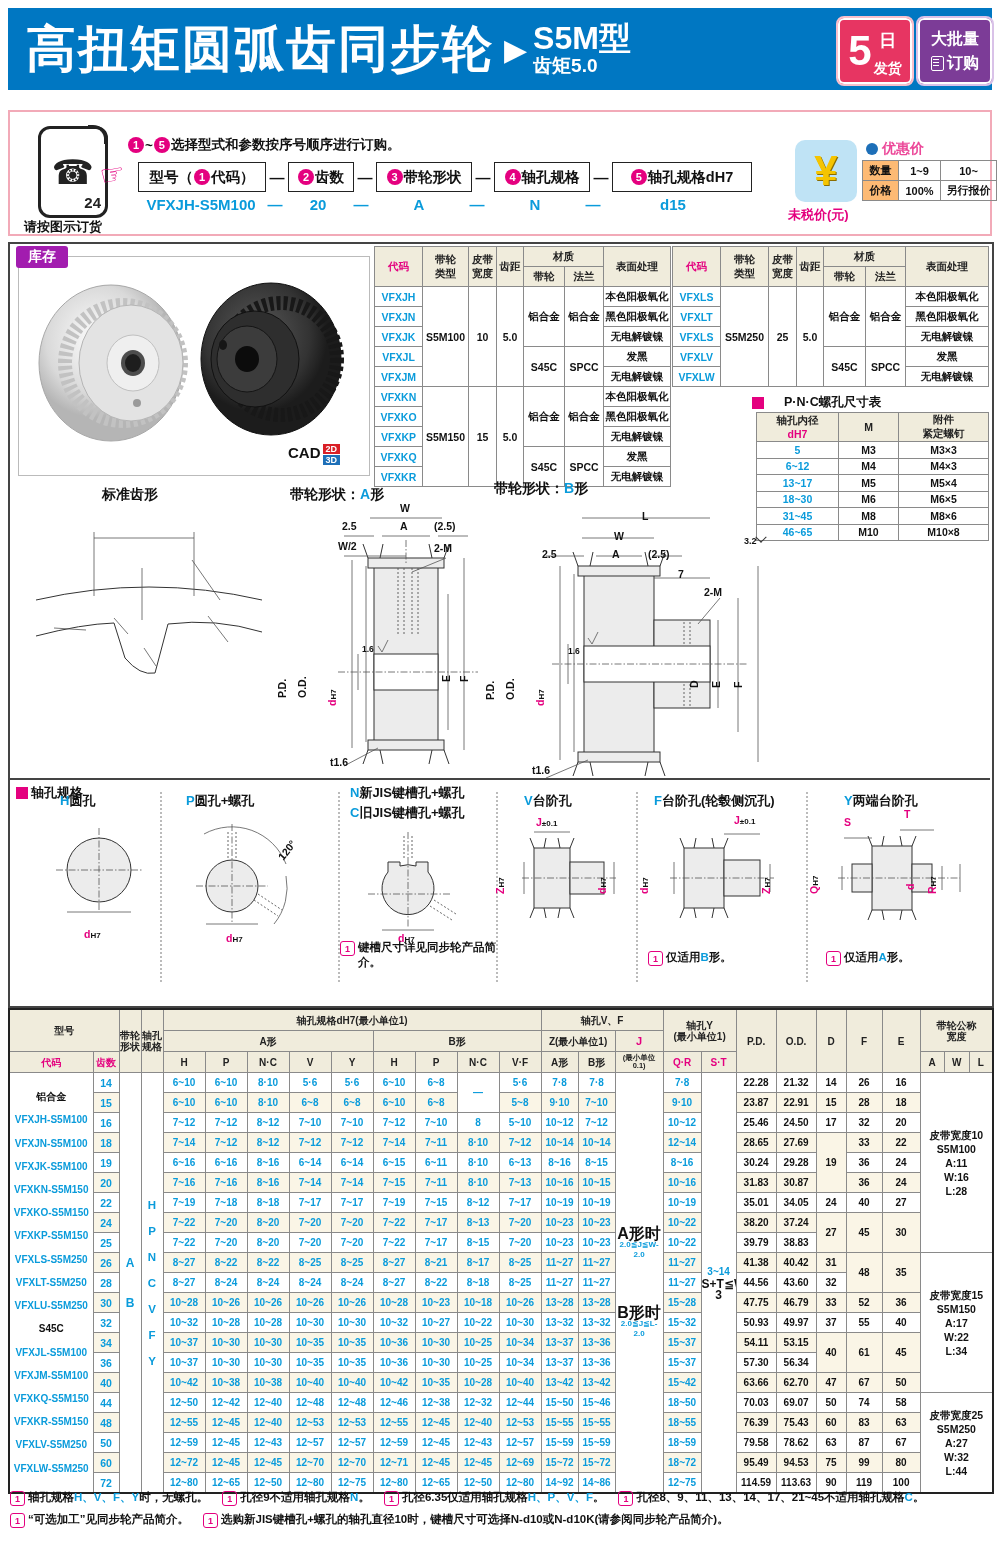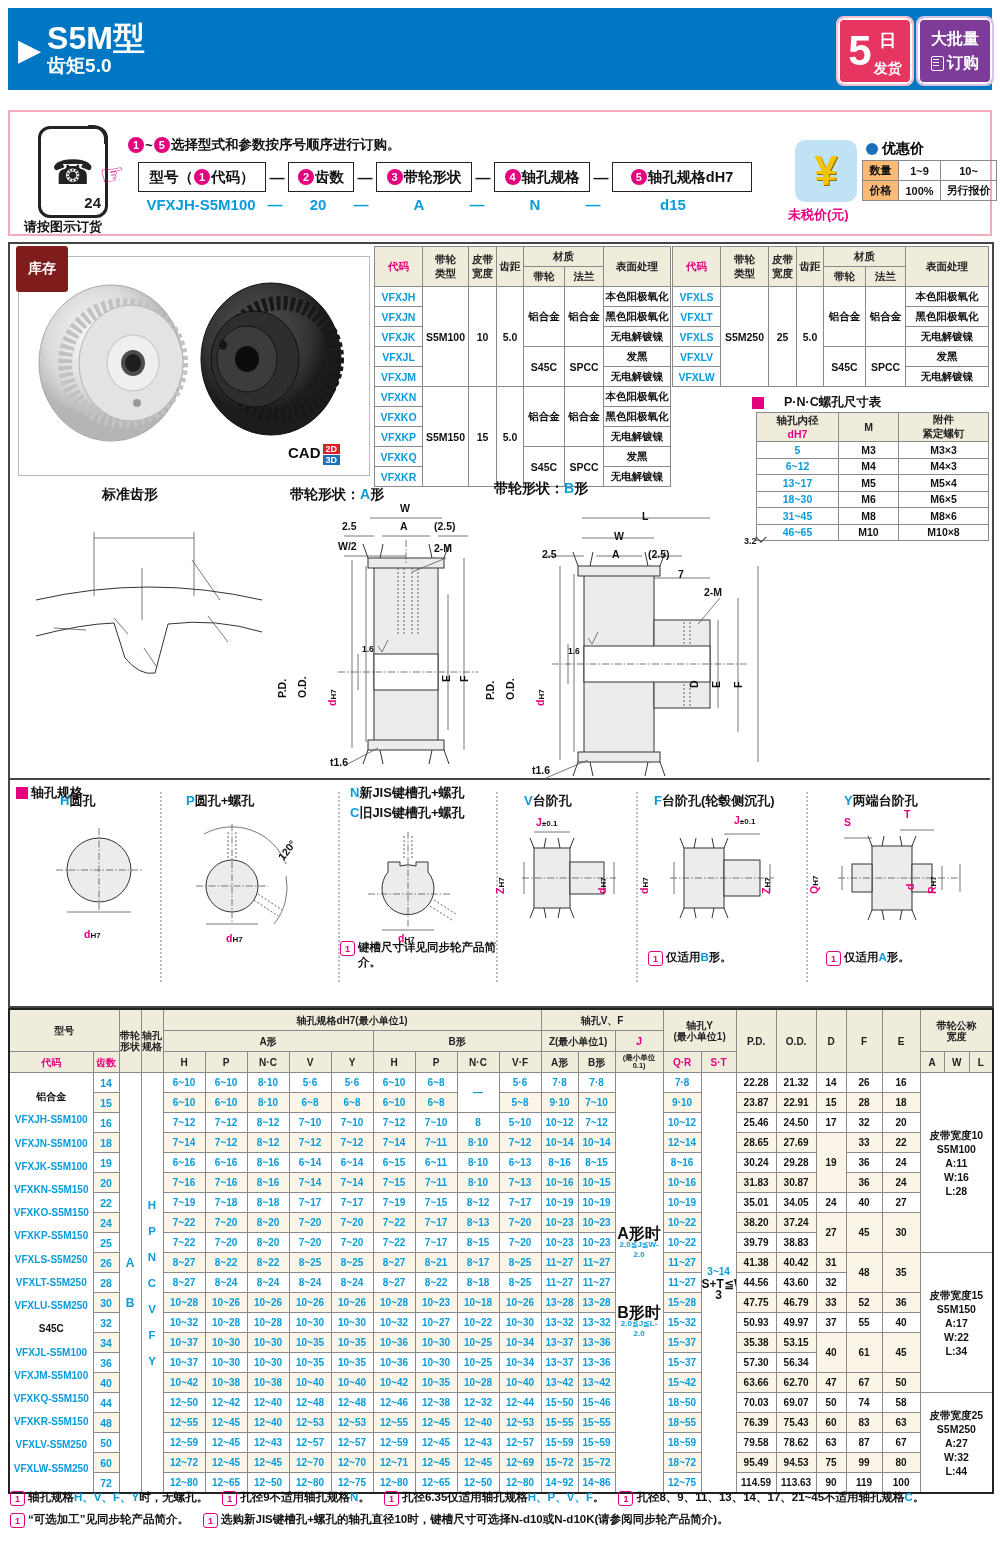--- a/index.html
+++ b/index.html
@@ -35,27 +35,27 @@
   .ncirc{display:inline-flex;width:16px;height:16px;border-radius:50%;background:#E4007F;color:#fff;font-size:11px;font-weight:bold;align-items:center;justify-content:center;}
   .obox-row{left:138px;top:162px;position:absolute;display:flex;align-items:center;}
   .obox{height:28px;border:1.5px solid #222;background:#fff;display:flex;align-items:center;justify-content:center;font-size:14.5px;font-weight:bold;gap:1px;}
   .odash{width:22px;text-align:center;font-size:15px;font-weight:bold;}
   .oex-row{left:138px;top:196px;position:absolute;display:flex;align-items:center;}
   .oex{color:#0A9BDB;font-size:15px;font-weight:bold;text-align:center;}
   .oex-dash{width:22px;text-align:center;color:#0A9BDB;font-size:15px;font-weight:bold;}
   .yenbox{left:795px;top:140px;width:62px;height:62px;background:#BFE3F5;border-radius:10px;display:flex;align-items:center;justify-content:center;position:absolute;}
   .yenbox span{font-size:42px;font-weight:bold;color:#F5C400;text-shadow:1px 1px 0 #8a6d00;}
   .untaxed{left:788px;top:206px;position:absolute;color:#E4007F;font-size:13px;font-weight:bold;}
-  .deal{left:866px;top:140px;position:absolute;display:flex;align-items:center;gap:4px;color:#000000;font-size:14px;font-weight:bold;}
+  .deal{left:866px;top:140px;position:absolute;display:flex;align-items:center;gap:4px;color:#ec4899;font-size:14px;font-weight:bold;}
   .deal .dot{width:12px;height:12px;border-radius:50%;background:#1D6FB8;}
   .pricetbl{left:862px;top:160px;position:absolute;}
   
   .midbox{left:8px;top:242px;width:982px;height:762px;border:2px solid #444;}
   .bore-divider{left:8px;top:778px;width:982px;height:0;border-top:2px solid #444;}
-  .stockbadge{left:16px;top:246px;background:#7f1d1d;color:#fff;font-weight:bold;font-size:14px;padding:14px 12px;border-radius:3px;z-index:3;}
+  .stockbadge{left:16px;top:246px;background:#a21caf;color:#fff;font-weight:bold;font-size:14px;padding:2px 12px;border-radius:3px;z-index:3;}
   .imgbox{left:18px;top:256px;width:350px;height:218px;border:1px solid #bbb;background:#fff;}
   .cadbadge{left:288px;top:444px;display:flex;gap:2px;z-index:3;}
   .cadbadge .cadtxt{font-size:15px;font-weight:bold;}
   .cadbadge .stack{display:flex;flex-direction:column;gap:1px;}
   .cadbadge .b2{background:#D91F26;color:#fff;font-size:9px;font-weight:bold;padding:0 3px;}
   .cadbadge .b3{background:#1D6FB8;color:#fff;font-size:9px;font-weight:bold;padding:0 3px;}
   
   table{border-collapse:collapse;table-layout:fixed;}
   th,td{border:1px solid #8a8a8a;padding:0 1px;text-align:center;overflow:hidden;}
   th{background:#F0ECDC;font-weight:bold;font-size:11px;color:#222;}
@@ -126,20 +126,21 @@
   
   .fnrow{position:absolute;display:flex;gap:14px;font-size:11.5px;font-weight:bold;}
   .fnitem{display:flex;gap:3px;align-items:flex-start;white-space:nowrap;}
   .rough{position:absolute;font-size:9px;font-weight:bold;}
   .rough:after{content:"";display:inline-block;width:7px;height:7px;border-left:1.5px solid #333;border-bottom:1.5px solid #333;transform:rotate(-45deg) translate(2px,-2px);}
 </style>
 </head>
 <body>
 
 <div class="abs banner">
+  <span class="ttl">高扭矩圆弧齿同步轮</span>
   <span class="arrow">▶</span>
   <span class="sub">
     <span class="m">S5M型</span>
     <span class="p">齿矩5.0</span>
   </span>
 </div>
 <div class="abs badge badge-ship">
   <span class="b5">5</span>
   <span class="col">
     <span class="d">日</span>
@@ -1121,21 +1122,21 @@
           <td>10~30</td>
           <td>10~35</td>
           <td>10~35</td>
           <td>10~36</td>
           <td>10~30</td>
           <td>10~25</td>
           <td>10~34</td>
           <td>13~37</td>
           <td>13~36</td>
           <td>15~37</td>
-          <td class="k">35.38</td>
+          <td class="k">54.11</td>
           <td class="k">53.15</td>
           <td rowspan="2" class="k">40</td>
           <td rowspan="2" class="k">61</td>
           <td rowspan="2" class="k">45</td>
         </tr>
         <tr>
           <td class="q">36</td>
           <td>10~37</td>
           <td>10~30</td>
           <td>10~30</td>

